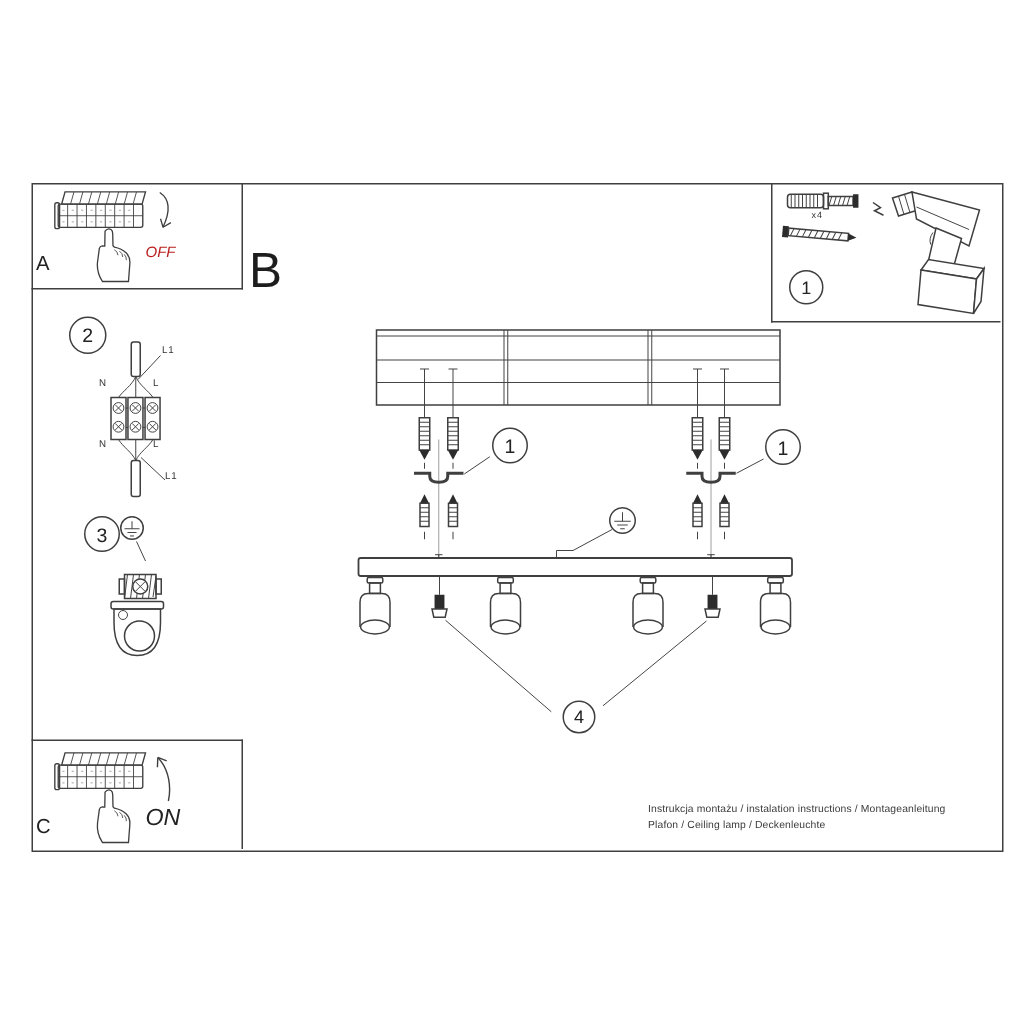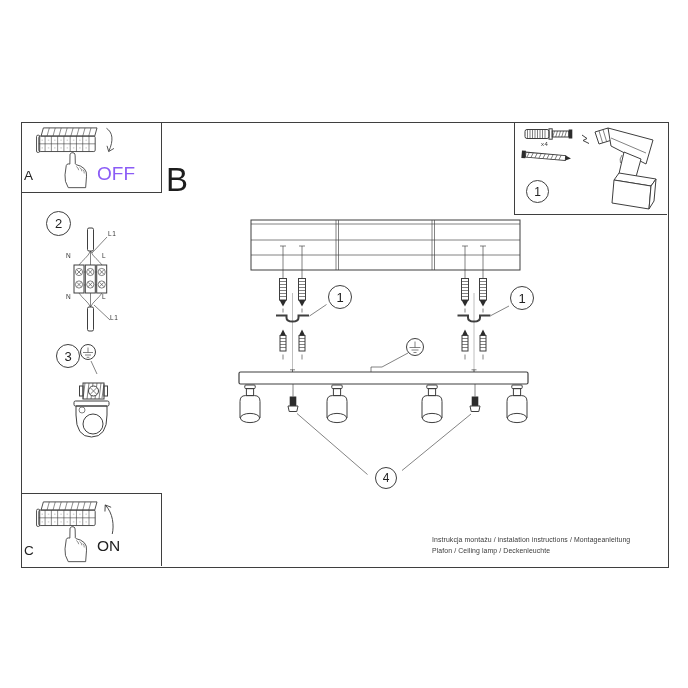--- a/index.html
+++ b/index.html
@@ -78,21 +78,21 @@
     <svg class="abs" style="left:15px;top:5px;" width="62" height="30" viewBox="0 0 68 33">
         <use href="#switchbank"></use>
       </svg>
     <svg class="abs" style="left:38px;top:29px;" width="30" height="38" viewBox="0 0 34 43">
         <use href="#hand"></use>
       </svg>
     <svg class="abs" style="left:82px;top:4px;" width="14" height="30" viewBox="0 0 16 32">
       <path class="ln" d="M4,1.5 C11,6 12.5,15 6.5,28"></path>
       <path class="ln" d="M6.5,28 L4.6,21.5 M6.5,28 L12.5,24.5"></path>
     </svg>
-    <span class="lbl" style="left:76px;top:42px;font-size:19px;color:#8b5cf6;">OFF</span>
+    <span class="lbl" style="left:76px;top:42px;font-size:10px;color:#b91c1c;font-style:italic;">OFF</span>
     <span class="lbl" style="left:3px;top:47px;font-size:13.5px;color:#222;">A</span>
   </div>
 
   <span class="lbl" style="left:166px;top:163px;font-size:33px;color:#1d1d1d;">B</span>
 
   <div class="abs" style="left:514px;top:122px;width:153px;height:93px;border-left:1px solid #3f3f3f;border-bottom:1px solid #3f3f3f;box-sizing:border-box;">
     <svg class="abs" style="left:0;top:0;" width="153" height="93" viewBox="0 0 153 93">
       <g>
         <rect class="ln" x="10" y="7.5" width="24" height="9" rx="2"></rect>
         <path class="lt" d="M12.5,7.5 v9 M15,7.5 v9 M17.5,7.5 v9 M20,7.5 v9 M22.5,7.5 v9 M25,7.5 v9 M27.5,7.5 v9 M30,7.5 v9"></path>
@@ -231,21 +231,21 @@
     <svg class="abs" style="left:15px;top:7px;" width="62" height="30" viewBox="0 0 68 33">
         <use href="#switchbank"></use>
       </svg>
     <svg class="abs" style="left:38px;top:31px;" width="30" height="38" viewBox="0 0 34 43">
         <use href="#hand"></use>
       </svg>
     <svg class="abs" style="left:80px;top:8px;" width="15" height="34" viewBox="0 0 16 36">
       <path class="ln" d="M12,34 C14,25 13,12 4.5,3"></path>
       <path class="ln" d="M4.5,3 L4.2,10 M4.5,3 L10.8,5.5"></path>
     </svg>
-    <span class="lbl" style="left:76px;top:44px;font-size:15.5px;color:#222;">ON</span>
+    <span class="lbl" style="left:76px;top:44px;font-size:15.5px;color:#222;font-style:italic;">ON</span>
     <span class="lbl" style="left:3px;top:50px;font-size:13.5px;color:#222;">C</span>
   </div>
 
   <div class="abs" style="left:432px;top:535px;width:232px;">
     <span class="footer-line">Instrukcja montażu / instalation instructions / Montageanleitung</span>
     <span class="footer-line">Plafon / Ceiling lamp / Deckenleuchte</span>
   </div>
 
 </div>
 

